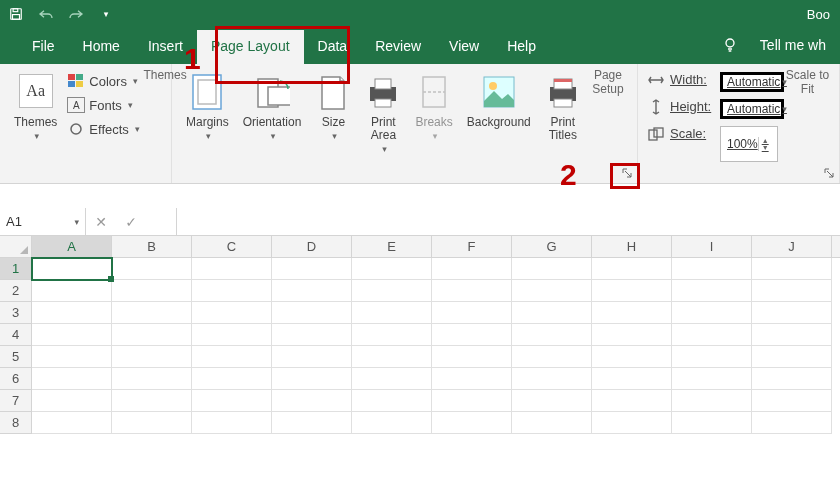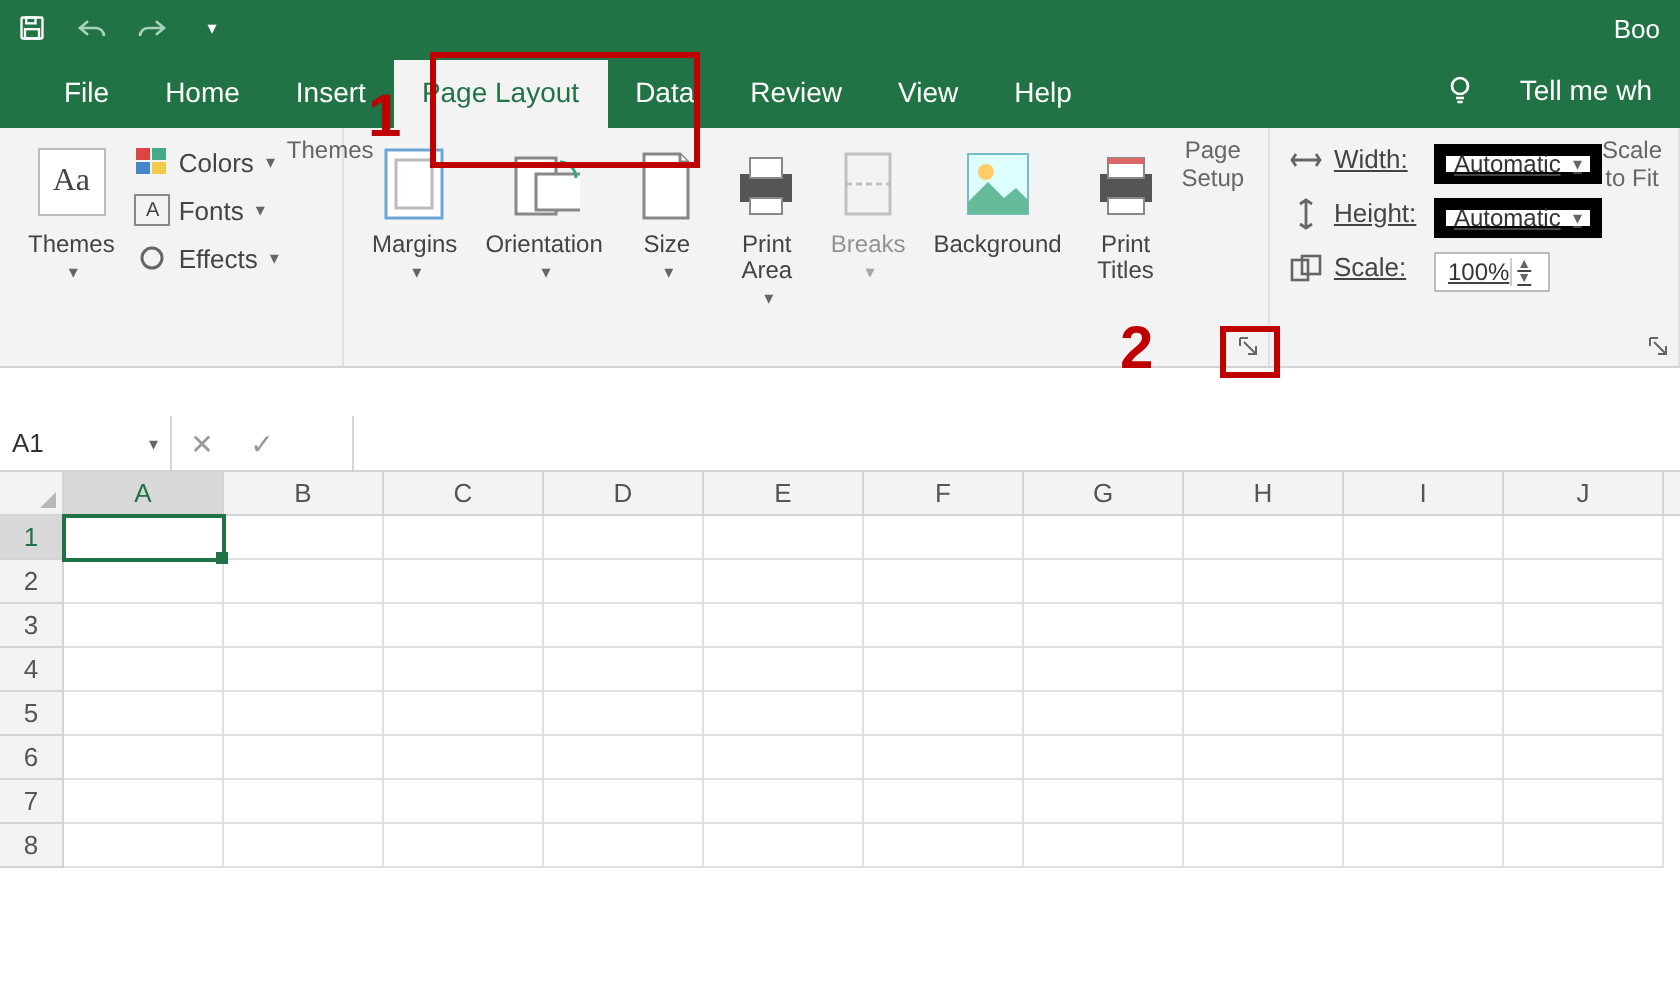--- a/index.html
+++ b/index.html
@@ -25,22 +25,22 @@
   .bigbtn { display: flex; flex-direction: column; align-items: center; justify-content: flex-start; padding: 2px 6px 0 6px; gap: 2px; cursor: pointer; }
   .bigbtn .ico { width: 36px; height: 44px; display:flex; align-items:center; justify-content:center; }
   .bigbtn .lbl { font-size: 12px; color: #444; text-align: center; line-height: 1.1; white-space: nowrap; }
   .mini-row { display:flex; align-items:center; gap:4px; padding:1px 2px; cursor:pointer; font-size:13px; color:#444; }
   .mini-row .mi { width:18px; height:16px; display:flex; align-items:center; justify-content:center; }
   .dd-caret { font-size:9px; color:#666; margin-left:2px; }
   .themes-swatch { width:34px; height:34px; border:1px solid #bbb; background:#fff; display:flex; align-items:center; justify-content:center; font-size:16px; font-family:"Times New Roman",serif; color:#444; }
   
   .stf-row { display:flex; align-items:flex-start; gap:4px; padding:2px 0; font-size:13px;text-decoration:underline; }
   .stf-row .ic { width:20px; height:16px; display:flex; align-items:center; justify-content:center; }
-  .stf-input { border:6px solid #000000; background:#fff; height:20px; width:84px; display:flex; align-items:center; padding:0 4px; font-size:12px; color:#333; justify-content:space-between; }
-  .stf-spin { border:1px solid #bbb; background:#fff; height:20px; width:58px; display:flex; align-items:center; padding:0 12px 0 6px; font-size:12px; color:#333; justify-content:space-between; }
+  .stf-input { border:3px solid #000000; background:#fff; height:20px; width:64px; display:flex; align-items:center; padding:0 4px; font-size:12px; color:#333; justify-content:space-between; }
+  .stf-spin { border:1px solid #bbb; background:#fff; height:36px; width:58px; display:flex; align-items:center; padding:0 12px 0 6px; font-size:12px; color:#333; justify-content:space-between; }
   
   .fbar { height: 28px; border-bottom:1px solid #d4d4d4; display:flex; align-items:stretch; background:#fff; }
   .namebox { width:86px; border-right:1px solid #d4d4d4; display:flex; align-items:center; padding:0 6px; font-size:13px; color:#333; justify-content:space-between; }
   .fx-btns { display:flex; align-items:center; border-right:1px solid #d4d4d4; }
   .fx-btn { width:30px; display:flex; align-items:center; justify-content:center; color:#999; font-size:14px; }
   .fx-label { font-style: italic; font-size:13px; color:#666;margin-top:48px; }
   
   .gridwrap { position:relative; }
   .colheads { display:flex; height:22px; background:#f3f3f3; border-bottom:1px solid #d4d4d4; }
   .corner { width:32px; border-right:1px solid #d4d4d4; background:#f3f3f3; position:relative; }

